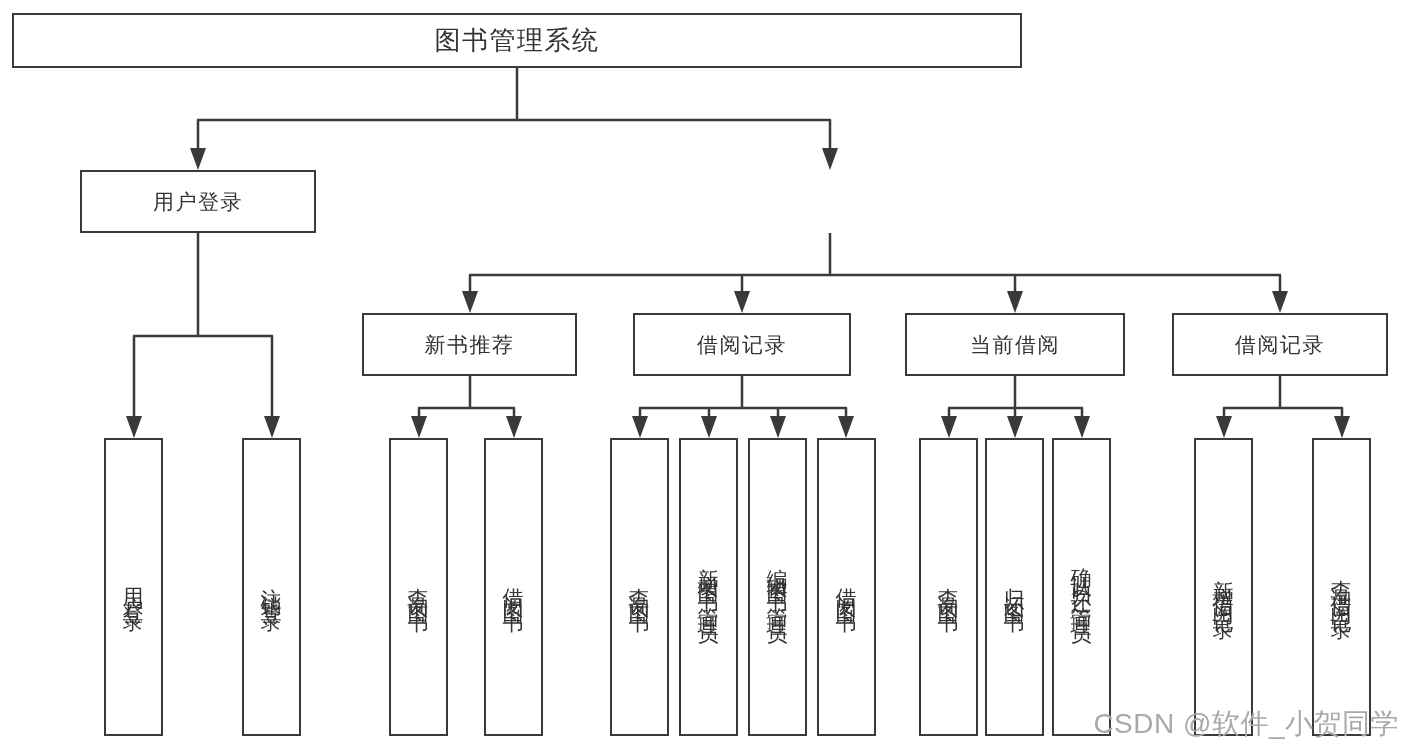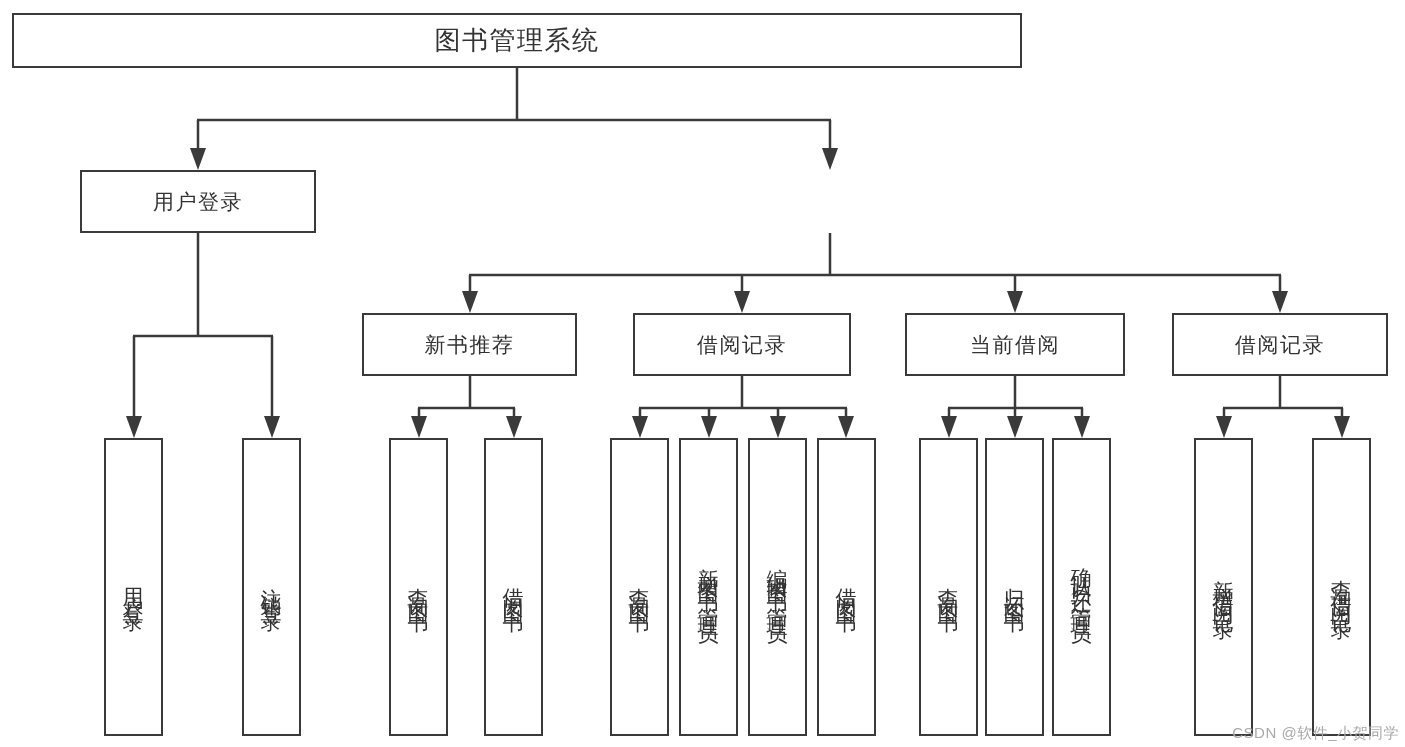--- a/index.html
+++ b/index.html
@@ -18,21 +18,21 @@
     display:flex; align-items:center; justify-content:center;
   }
   .node.h .lbl { font-size:21px; letter-spacing:1.5px; white-space:nowrap; }
   .node.root .lbl { font-size:26px; }
   .node.v .lbl {
     writing-mode:vertical-rl; text-orientation:mixed;
     font-size:21px; letter-spacing:8px; line-height:1.1; white-space:nowrap;
   }
   .watermark {
     position:absolute; right:6px; bottom:4px;
-    font-size:15px; color:var(--watermark,#a9a9a9);
+    font-size:28px; color:var(--watermark,#a9a9a9);
     letter-spacing:0.5px; white-space:nowrap;
   }
 </style>
 </head>
 <body>
 
 <div class="stage">
 
   <svg class="wires" width="1405" height="747" viewBox="0 0 1405 747">
     <g fill="none" stroke="currentColor" stroke-width="2.5">

